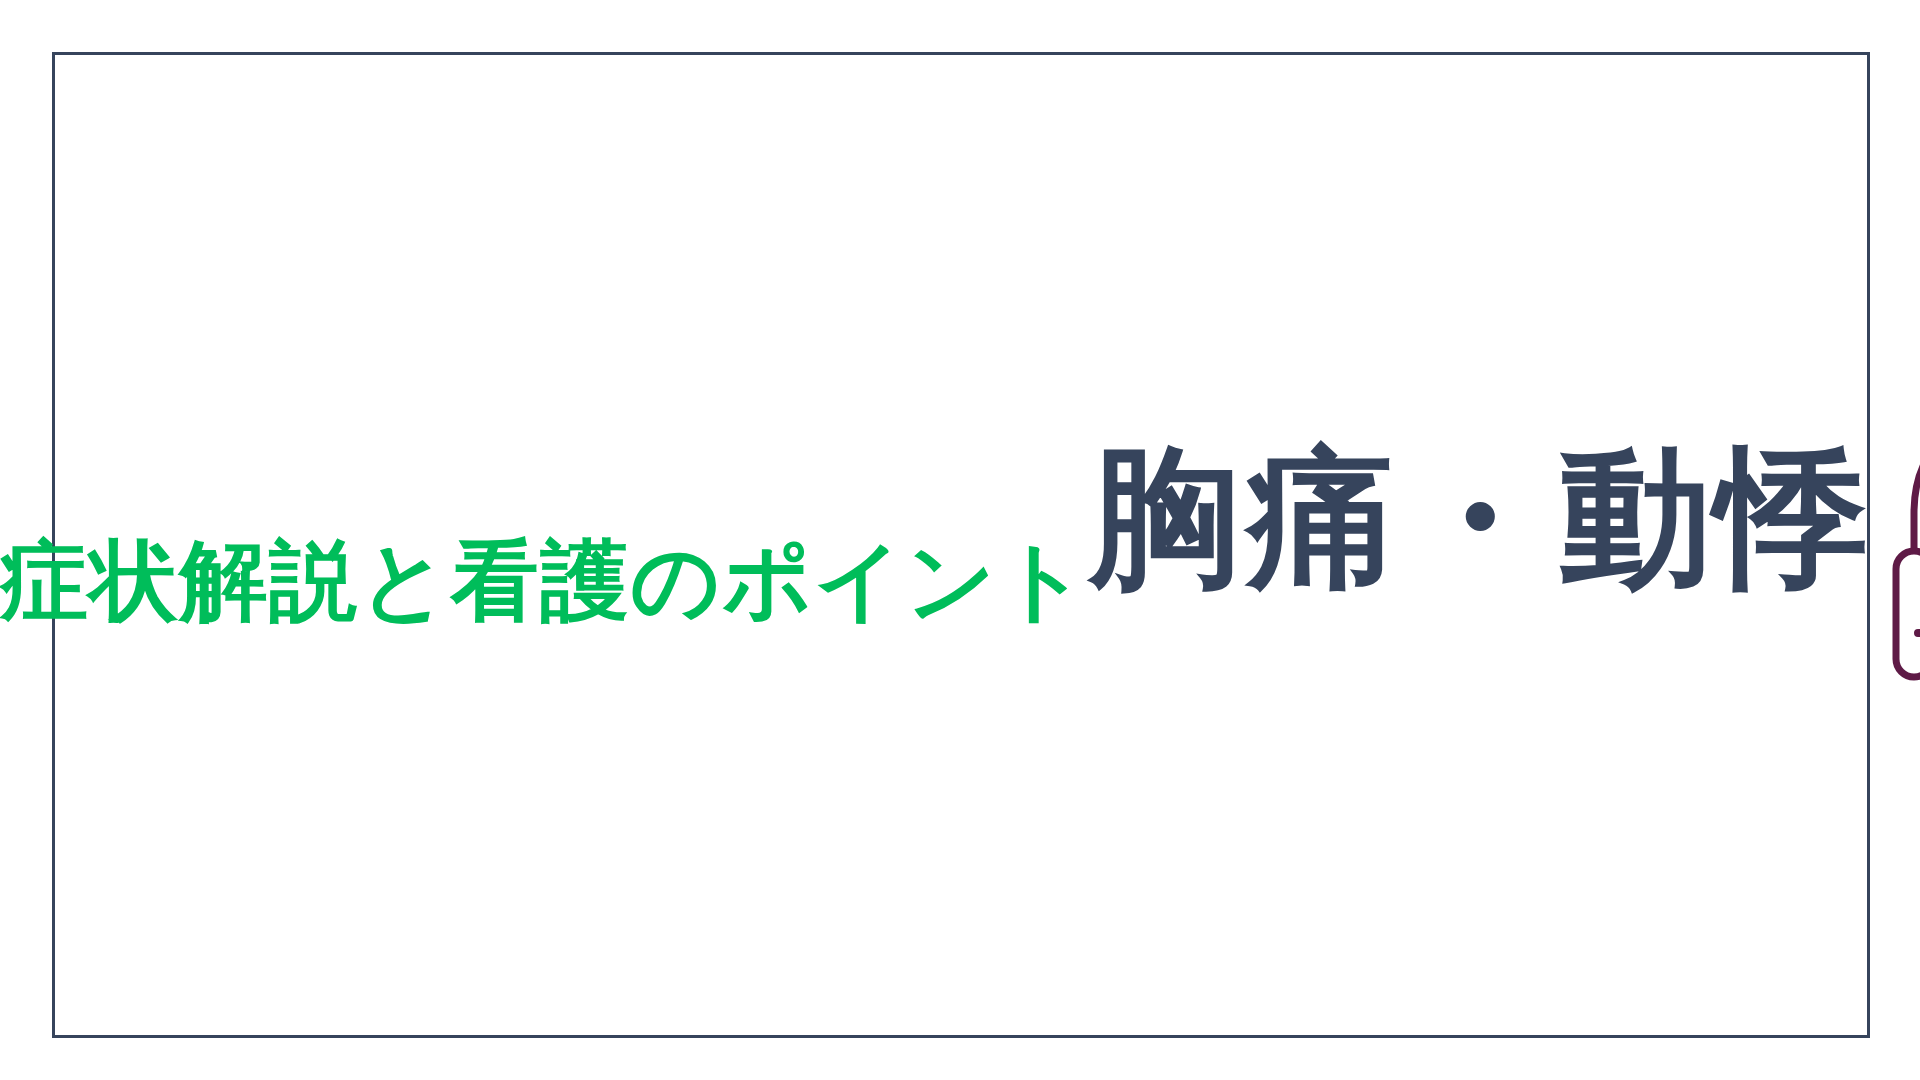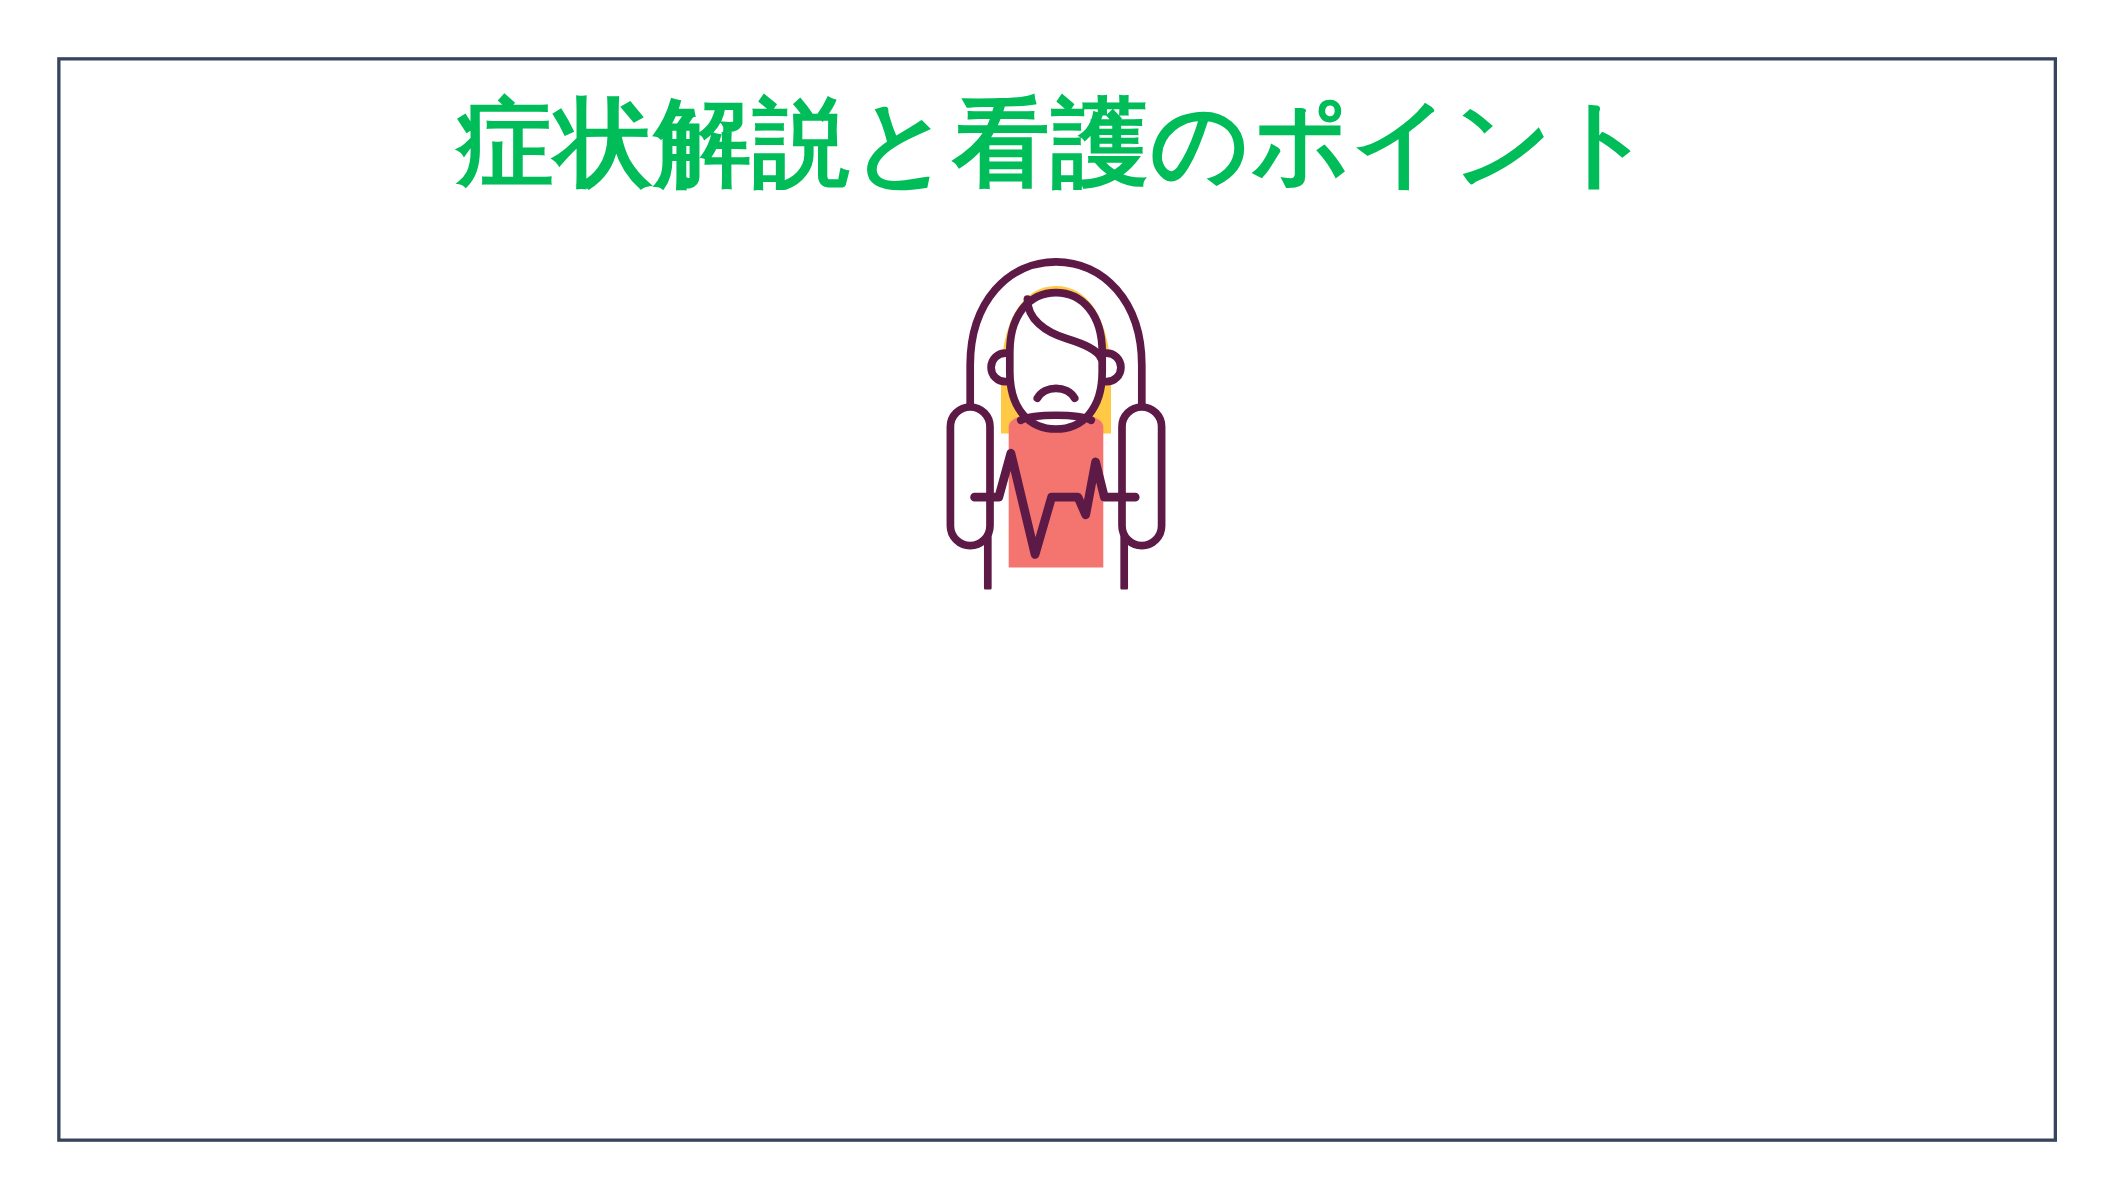--- a/index.html
+++ b/index.html
@@ -31,21 +31,20 @@
     height: 986px;
     border: 3px solid #36445C;
     box-sizing: border-box;
     pointer-events: none;
   }
 
   .content {
     position: absolute;
     inset: 0;
     display: flex;
-    flex-direction: column;
     align-items: center;
   }
 
   .subtitle {
     margin-top: 82px;
     font-family: "DejaVu Serif", "Liberation Serif", serif;
     font-weight: 700;
     font-size: 88px;
     line-height: 1.08;
     letter-spacing: 0.02em;
@@ -91,20 +90,21 @@
 <body>
 
 <div class="slide">
 
   <div class="frame"></div>
 
   <div class="content">
 
     <div class="subtitle">症状解説と看護のポイント</div>
 
+    <h1 class="maintitle">胸痛・動悸</h1>
 
     <div class="illustration-wrap">
       <svg width="240" height="320" viewBox="0 0 240 320" xmlns="http://www.w3.org/2000/svg">
         <g fill="none" stroke="#5E1A46" stroke-width="7" stroke-linecap="round" stroke-linejoin="round">
 
           <path d="M70 130
                    C70 72 92 44 120 44
                    C148 44 170 72 170 130
                    L170 178
                    L70 178 Z" fill="#FFC845" stroke="none"></path>

